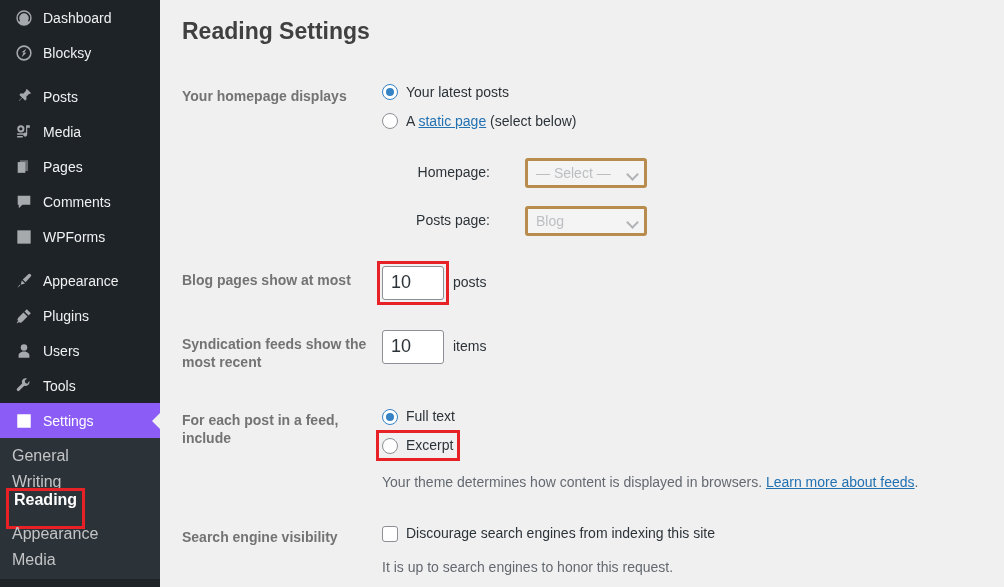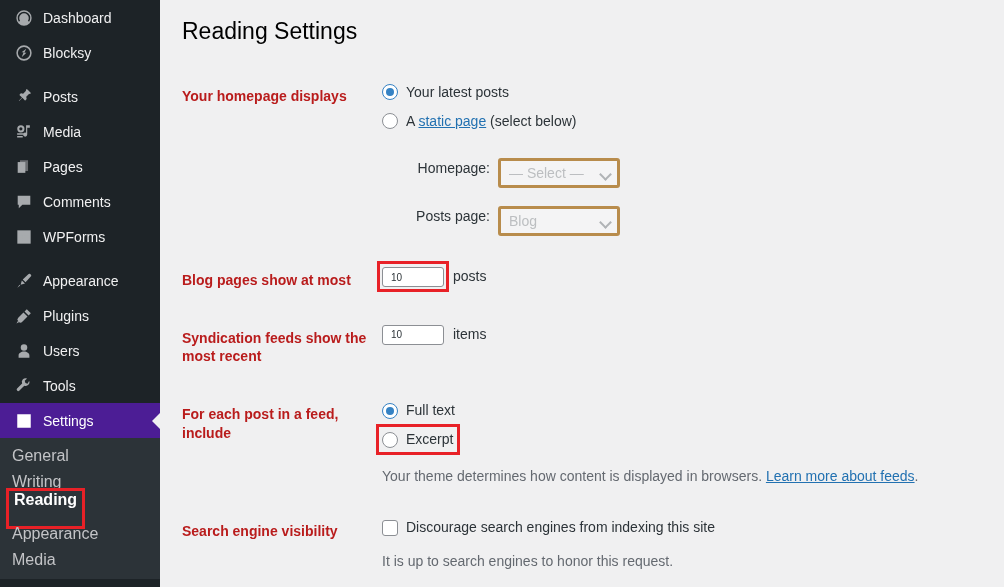--- a/index.html
+++ b/index.html
@@ -48,21 +48,21 @@
     align-items: center;
     justify-content: center;
   }
   .menu-item .mi-icon svg { display: block; }
   .menu-item .mi-icon svg path,
   .menu-item .mi-icon svg rect,
   .menu-item .mi-icon svg circle,
   .menu-item .mi-icon svg polygon { fill: #a7aaad; }
 
   .menu-item.current {
-    background: #4c1d95;
+    background: #8b5cf6;
     color: #fff;
   }
   .menu-item.current .mi-icon svg path,
   .menu-item.current .mi-icon svg rect,
   .menu-item.current .mi-icon svg circle,
   .menu-item.current .mi-icon svg polygon { fill: #fff; }
 
   
   .menu-item.current::after {
     content: "";
@@ -103,35 +103,35 @@
     flex: 1;
     height: 587px;
     background: #f0f0f1;
     padding: 8px 0 0 22px;
     overflow: hidden;
     position: relative;
   }
 
   #page-title {
     font-size: 23px;
-    font-weight: 400;
-    color: #000000;
+    font-weight: 700;
+    color: #404040;
     line-height: 1.3;
     padding: 9px 0 8px 0;
     margin-bottom: 12px;
   }
 
   table.form-table { width: 812px; border-collapse: collapse; }
   table.form-table th {
     width: 200px;
     text-align: left;
     vertical-align: top;
     font-weight: 600;
     font-size: 14px;
-    color: #b91c1c;
+    color: #737373;
     padding: 20px 10px 20px 0;
     line-height: 1.3;
   }
   table.form-table td {
     vertical-align: top;
     padding: 15px 10px 15px 0;
     font-size: 14px;
     line-height: 1.5;
   }
 
@@ -181,22 +181,23 @@
   .hl-box-input {
     display: inline-block;
     border: 3px solid #e82127;
     padding: 2px;
     margin: -5px -5px -5px -5px;
   }
 
   
   .select-row {
     display: flex;
-    align-items: flex-start;
+    align-items: center;
     margin-top: 18px;
+    gap: 27px;
   }
   .select-row.first { margin-top: 26px; }
   .select-label {
     font-size: 14px;
     color: #2c3338;
     width: 108px;
     text-align: right;
     margin-right: 8px;
     white-space: nowrap;
   }
@@ -222,26 +223,26 @@
     top: 12px;
     width: 7px; height: 7px;
     border-right: 2px solid #b0b3b6;
     border-bottom: 2px solid #b0b3b6;
     transform: rotate(45deg);
     pointer-events: none;
   }
 
   input.num {
     width: 62px;
-    height: 20px;
+    height: 34px;
     border: 1px solid #8c8f94;
     border-radius: 3px;
     background: #fff;
     font-family: "Liberation Sans", sans-serif;
-    font-size: 10px;
+    font-size: 18px;
     color: #2c3338;
     padding: 0 8px;
   }
 
   .unit { font-size: 14px; color: #2c3338; margin-left: 9px; }
 
   .inline-field { display: flex; align-items: center; }
 
   .desc {
     font-size: 14px;

